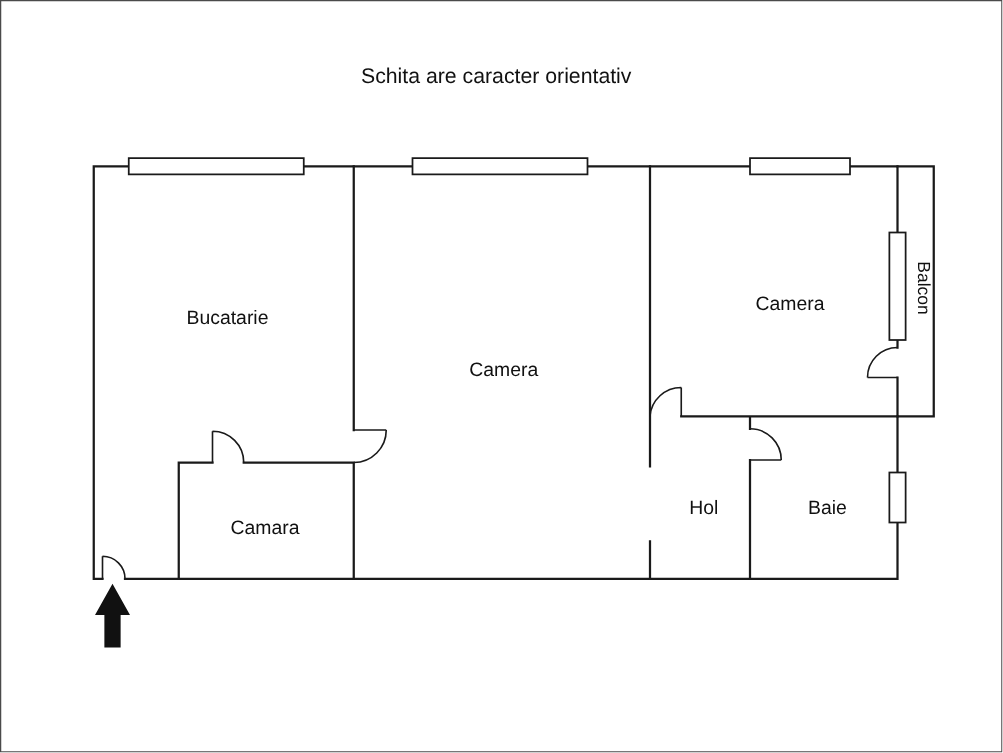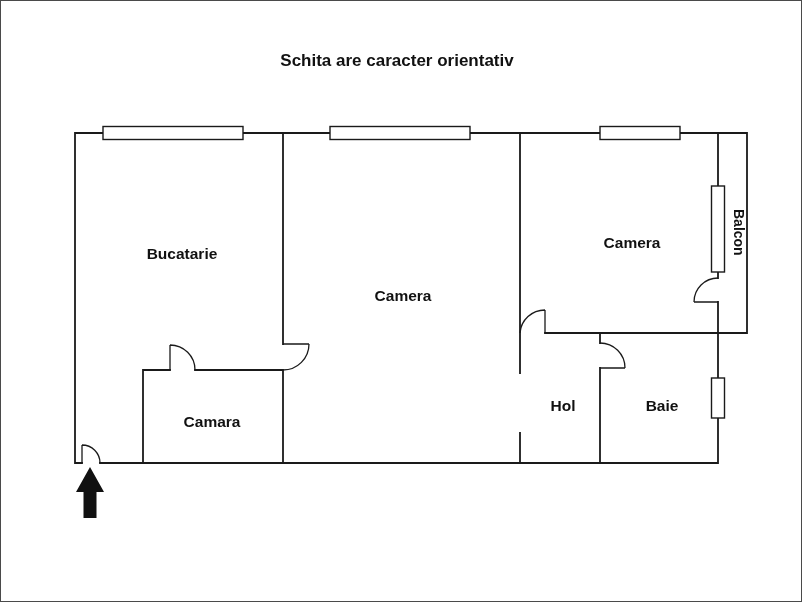--- a/index.html
+++ b/index.html
@@ -9,21 +9,20 @@
     font-family: "Liberation Sans", sans-serif;
   }
   .canvas {
     position: relative;
     width: 800px;
     height: 600px;
     background: #ffffff;
     border: 1px solid #4a4a4a;
     box-sizing: content-box;
     overflow: hidden;
-    font-weight: bold;
   }
   svg { display: block; }
   .wall {
     fill: none;
     stroke: #1a1a1a;
     stroke-width: 1.8;
     stroke-linecap: square;
   }
   .door {
     fill: none;

